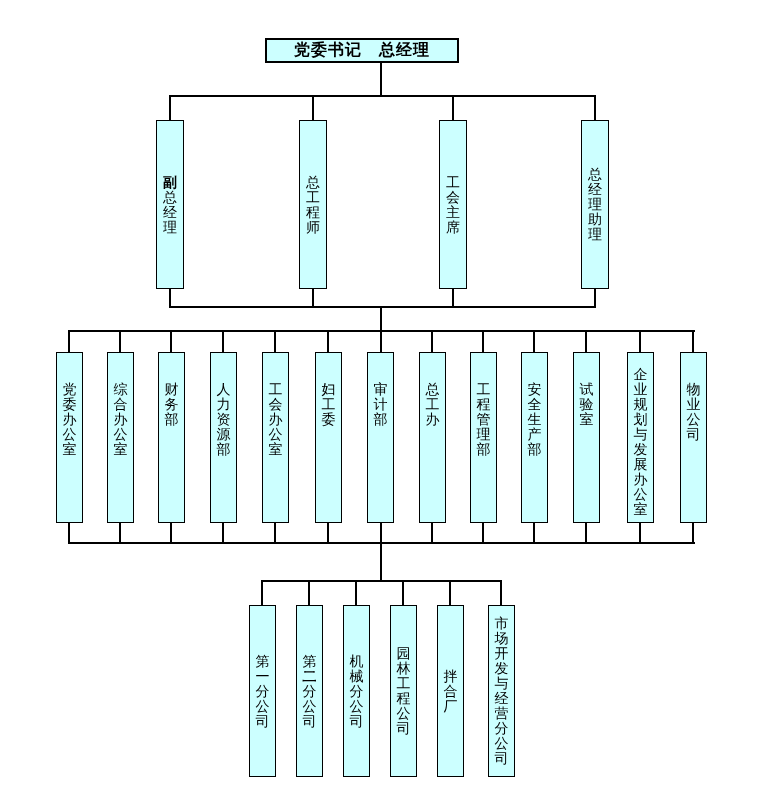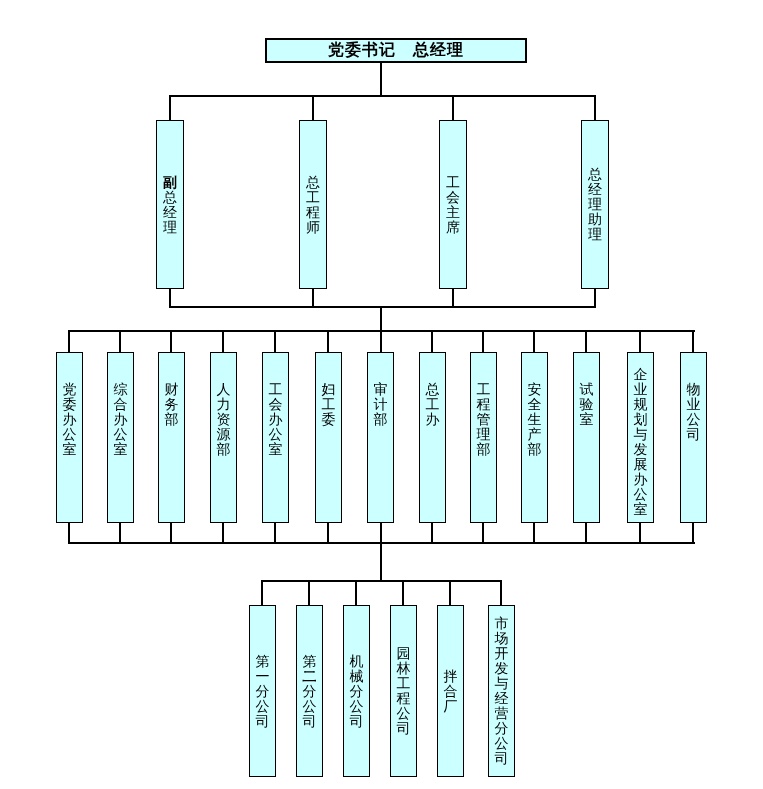--- a/index.html
+++ b/index.html
@@ -80,21 +80,21 @@
       <div class="vline" style="left: 639px; top: 523px; width: 2px; height: 19px;"></div>
       <div class="vline" style="left: 692px; top: 523px; width: 2px; height: 19px;"></div>
       <div class="vline" style="left: 261px; top: 580px; width: 2px; height: 25px;"></div>
       <div class="vline" style="left: 308px; top: 580px; width: 2px; height: 25px;"></div>
       <div class="vline" style="left: 355px; top: 580px; width: 2px; height: 25px;"></div>
       <div class="vline" style="left: 402px; top: 580px; width: 2px; height: 25px;"></div>
       <div class="vline" style="left: 449px; top: 580px; width: 2px; height: 25px;"></div>
       <div class="vline" style="left: 500px; top: 580px; width: 2px; height: 25px;"></div>
     </div>
 
-  <div class="node top" style="left:265px;top:38px;width:262px;height:25px;">
+  <div class="node top" style="left:265px;top:38px;width:194px;height:25px;">
     <span class="hlabel">党委书记　总经理</span>
   </div>
 
   <div class="node row2" style="left:156px;">
     <span class="vlabel">
         <span class="b">副</span>
         <span>总</span>
         <span>经</span>
         <span>理</span>
       </span>

